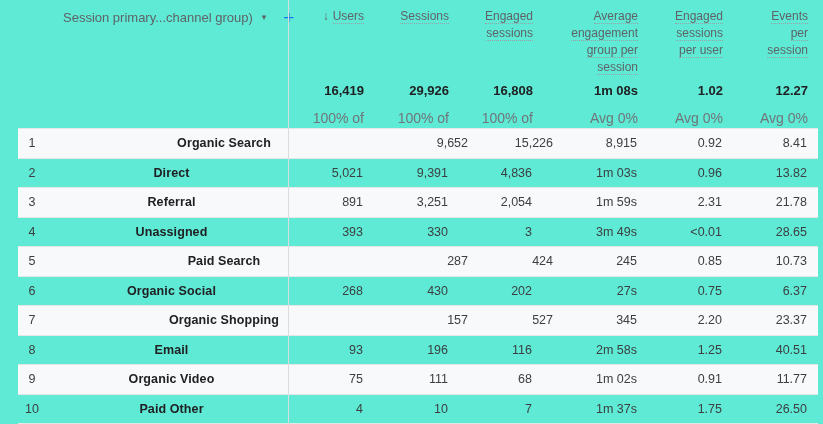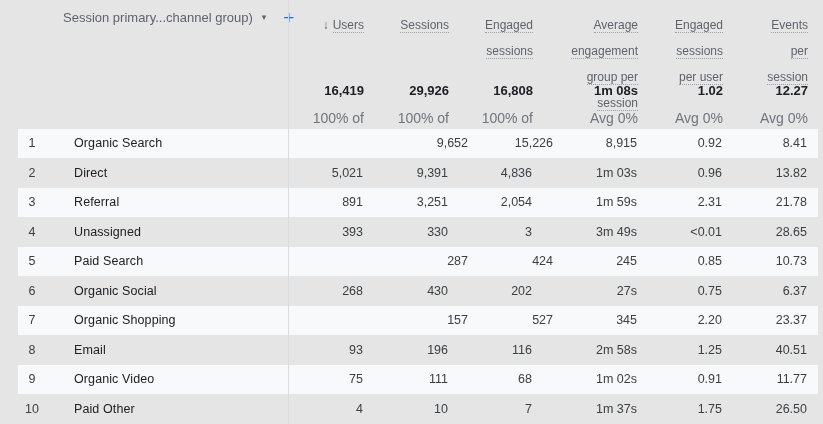--- a/index.html
+++ b/index.html
@@ -1,43 +1,43 @@
 <!DOCTYPE html>
 <html><head>
 <meta charset="utf-8">
 <style>
   html,body{margin:0;padding:0;background:#fff;}
   .page{
-    position:relative;width:823px;height:424px;background:#e5e5e5;overflow:hidden;
+    position:relative;width:823px;height:424px;background:#5eead4;overflow:hidden;
     font-family:"Liberation Sans",sans-serif;color:#202124;
   }
   .v-divider{position:absolute;left:288px;top:0;width:1px;height:424px;background:#dadce0;}
   
   .dim-header{position:absolute;left:63px;top:10px;display:flex;align-items:center;}
   .dim-selector{display:flex;align-items:center;cursor:pointer;}
   .dim-label{font-size:13px;color:#5f6368;}
   .caret{margin-left:9px;font-size:9px;color:#5f6368;line-height:1;}
   .plus{margin-left:17px;color:#1a73e8;font-size:19px;line-height:14px;cursor:pointer;}
   
   .metrics-header{position:absolute;left:289px;top:8px;display:flex;}
   .mcell{box-sizing:border-box;padding-right:11px;text-align:right;font-size:12px;color:#5f6368;}
   .c0{width:86px}.c1{width:85px}.c2{width:84px}.c3{width:105px}.c4{width:85px}.c5{width:85px}
-  .hline{display:block;height:17px;line-height:16px;white-space:nowrap;margin-top:9px;}
+  .hline{display:block;height:17px;line-height:16px;white-space:nowrap;}
   .dotted{border-bottom:1px dotted #9aa0a6;}
   .sort-arrow{margin-right:4px;font-size:12px;color:#5f6368;}
   
   .totals-row{position:absolute;left:289px;top:83px;display:flex;}
   .tval{font-size:13px;font-weight:bold;color:#202124;line-height:15px;}
   .tsub{font-size:14px;color:#70757a;margin-top:12px;}
   
   .rows{position:absolute;left:18px;top:128px;width:800px;border-bottom:1px solid #e6e6e6;}
   .row{display:flex;align-items:center;height:29.5px;box-sizing:border-box;border-top:1px solid #e6e6e6;}
   .row:nth-child(odd){background:#f8f9fa;}
   .rnum{width:28px;flex:none;text-align:center;font-size:12.5px;color:#3c4043;}
-  .rname{flex:1;margin-left:28px;font-size:12.5px;font-weight:normal;color:#202124;letter-spacing:.1px;}
+  .rname{flex:1;margin-left:9px;font-size:12.5px;font-weight:bold;color:#202124;letter-spacing:.1px;text-align:center;}
   .rcell{flex:none;box-sizing:border-box;padding-right:11px;text-align:right;font-size:12.5px;color:#3c4043;}
 </style>
 </head>
 <body>
 
 <div class="page">
 
   <div class="dim-header">
     <span class="dim-selector">
       <span class="dim-label">Session primary...channel group)</span>

